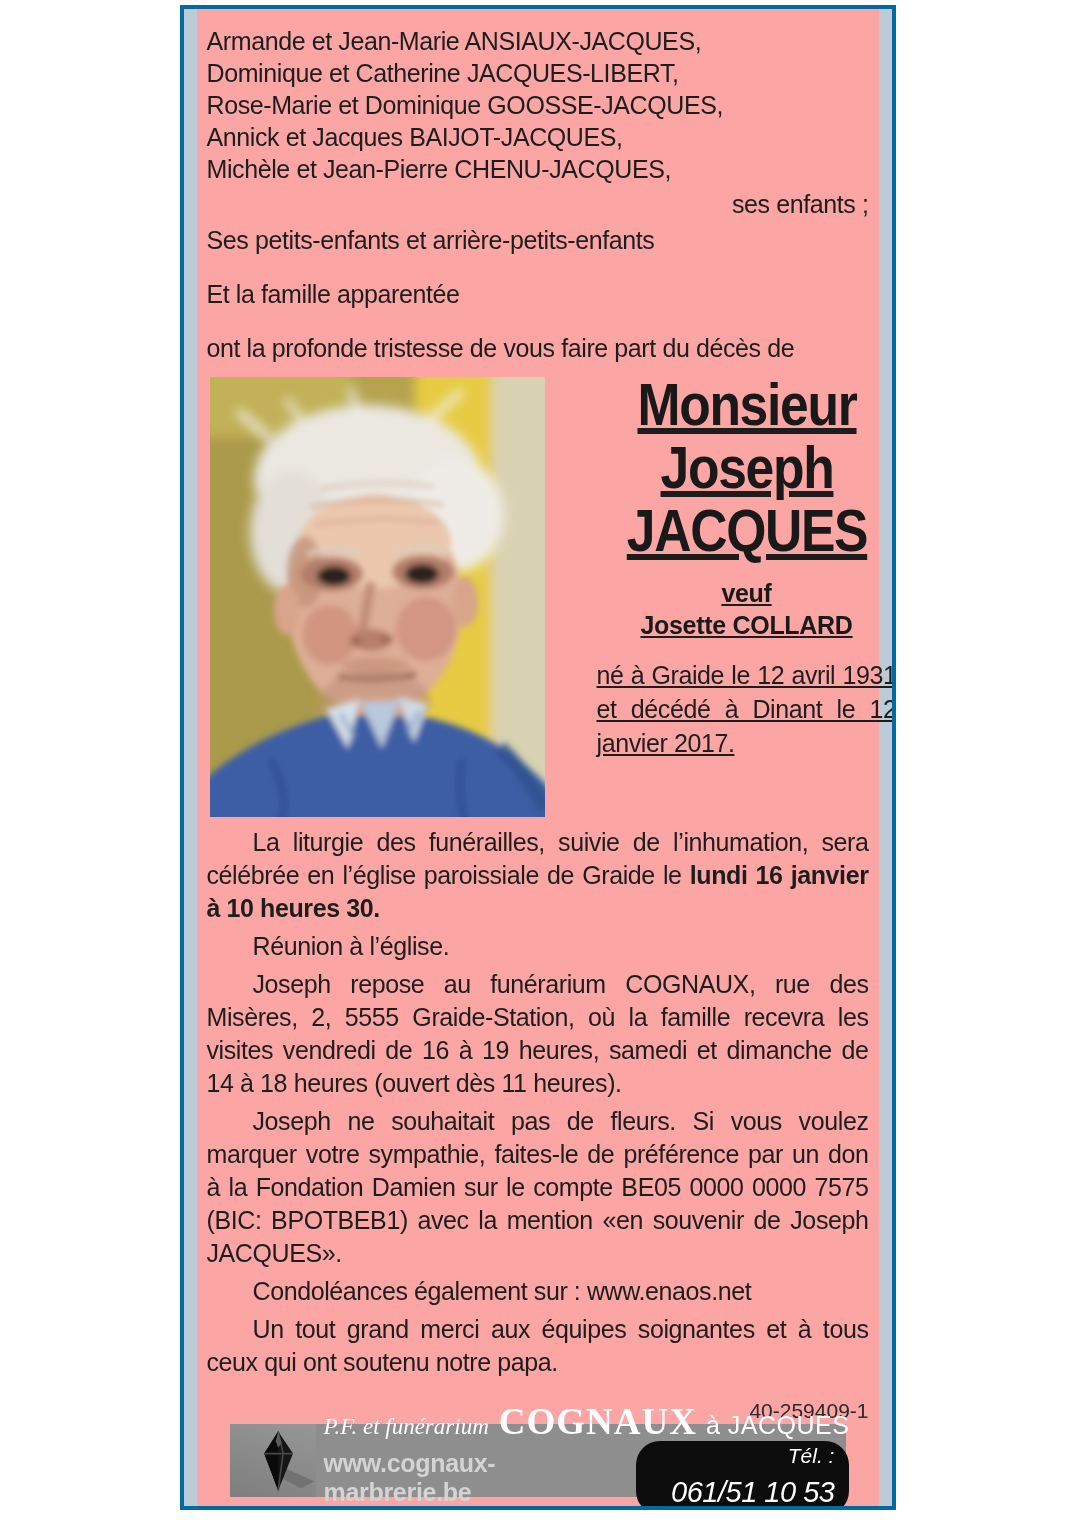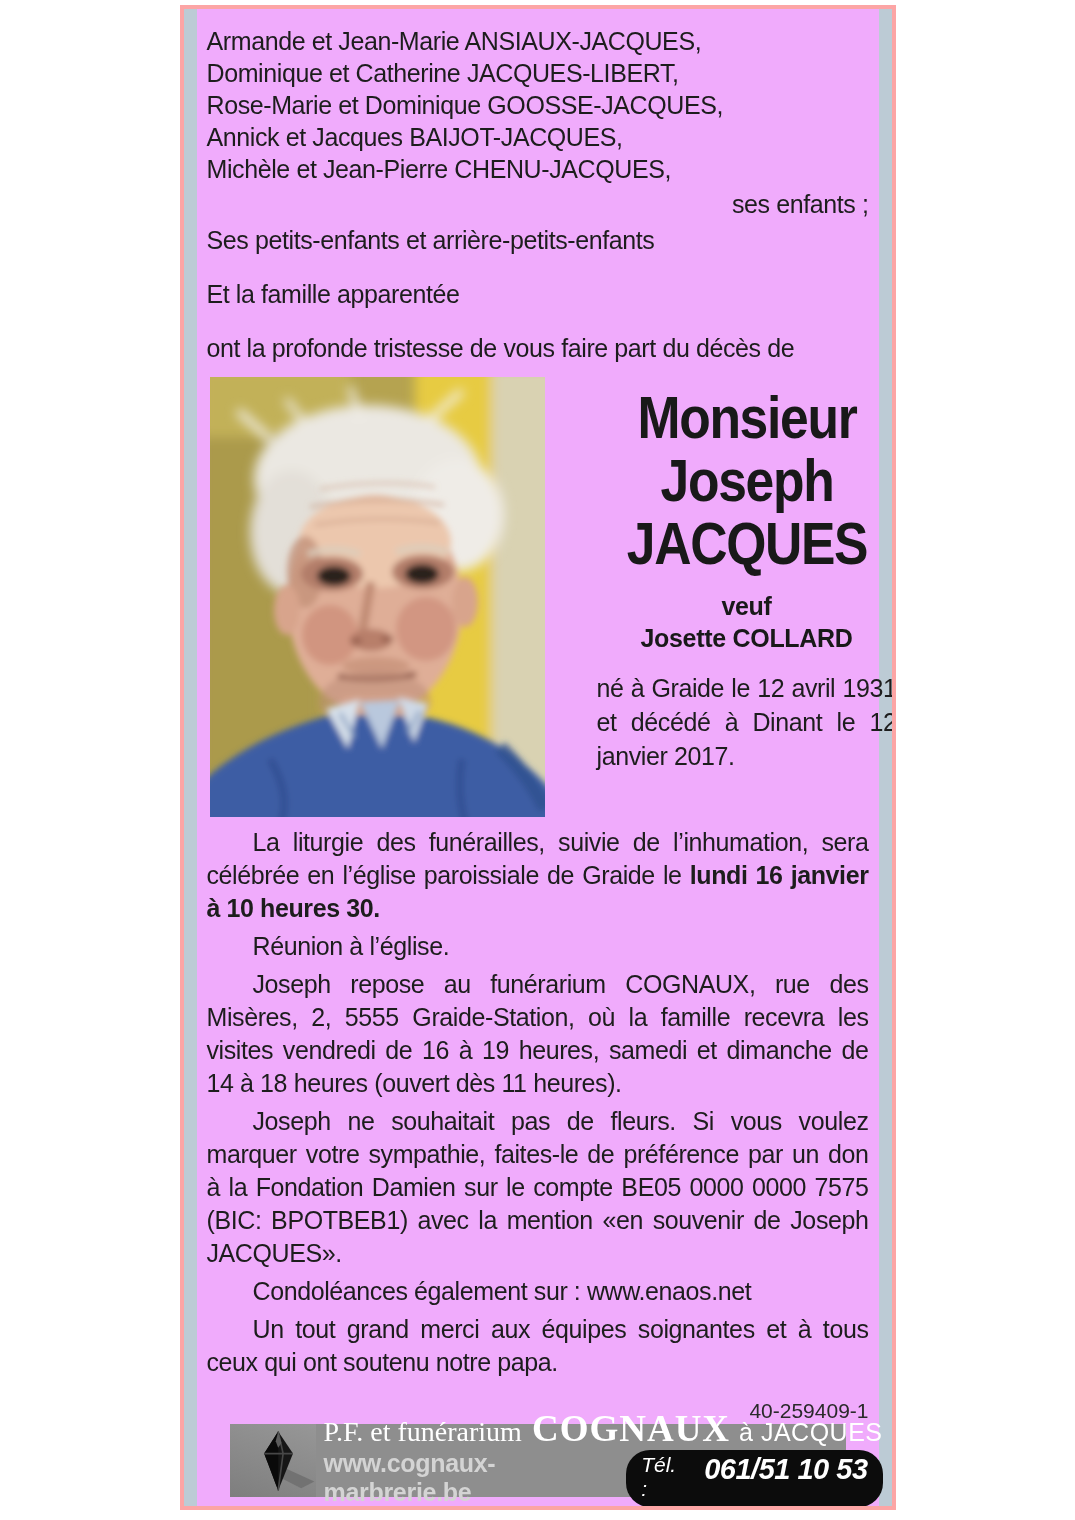--- a/index.html
+++ b/index.html
@@ -2,60 +2,60 @@
 <html lang="fr"><head>
 <meta charset="utf-8">
 <style>
   html,body{margin:0;padding:0;}
   body{
     width:1075px;height:1520px;position:relative;background:#ffffff;
     font-family:"Liberation Sans","DejaVu Sans",sans-serif;color:#1d1d1d;
   }
   .card{
     box-sizing:border-box;width:716px;height:1505px;margin:5px auto 0;
-    border:4px solid #fca5a5;background:#f0abfc;position:relative;overflow:hidden;
+    border:4px solid #0369a1;background:#fca5a5;position:relative;overflow:hidden;
   }
   .band{position:absolute;top:0;bottom:0;width:13px;background:#bccbd5;}
   .band-l{left:0}
   .band-r{right:0}
   .content{position:absolute;left:23px;right:23px;top:0;bottom:0;}
   .names{margin-top:16px;font-size:25px;line-height:32px;letter-spacing:-0.4px;}
   .name-line{white-space:nowrap;}
   .t-line{font-size:25px;line-height:34px;letter-spacing:-0.4px;}
   .right{text-align:right;}
   .mt2{margin-top:2px}.mt4{margin-top:20px}
   .announce{text-align:justify;}
   .hero{position:relative;height:448px;margin-top:8px;}
   .photo{position:absolute;left:3px;top:4px;width:335px;height:440px;display:block;}
-  .title-col{position:absolute;left:390px;top:13px;width:300px;text-align:center;}
+  .title-col{position:absolute;left:390px;top:0;width:300px;text-align:center;text-decoration:underline;}
   .big{font-weight:bold;font-size:60px;line-height:63px;letter-spacing:-1.5px;
        transform:scaleX(.86);transform-origin:50% 50%;white-space:nowrap;color:#191919;}
   .widow{font-weight:bold;font-size:25px;line-height:32px;margin-top:15px;letter-spacing:-0.3px;color:#191919;}
   .widow div{margin:0;}
   .dates{margin-top:17px;font-size:25px;line-height:34px;text-align:justify;letter-spacing:-0.4px;}
   .para{margin:5px 0 0;text-align:justify;text-indent:46px;font-size:25px;line-height:33px;letter-spacing:-0.4px;}
   .para.first{}
   .ref{text-align:right;font-size:21px;margin-top:20px;color:#2a2a2a;}
   .footer{
     position:absolute;left:23px;right:23px;bottom:9px;height:73px;background:#8e8e8e;
     display:flex;align-items:stretch;color:#fff;
   }
   .logo-wrap{width:86px;flex:none;position:relative;background:linear-gradient(200deg,#979797, #7e7e7e);}
   .logo{position:absolute;left:12px;top:2px;width:74px;height:70px;}
   .ftext{flex:1;display:flex;flex-direction:column;justify-content:center;padding:0 10px 0 8px;}
   .frow1{display:flex;align-items:baseline;white-space:nowrap;}
-  .fprefix{font-family:"Liberation Serif","DejaVu Serif",serif;font-size:28px;}
+  .fprefix{font-family:"Liberation Serif","DejaVu Serif",serif;font-size:23px;font-style:italic;}
   .fbrand{font-family:"Liberation Serif","DejaVu Serif",serif;font-weight:bold;font-size:37px;
           line-height:30px;letter-spacing:1px;margin:0 9px 0 10px;}
   .floc{font-size:25px;letter-spacing:.5px;}
   .frow2{display:flex;align-items:center;justify-content:space-between;margin-top:1px;}
   .fsite{font-weight:bold;font-size:25px;color:#d4d4d4;letter-spacing:-0.3px;}
-  .pill{background:#0c0c0c;border-radius:24px;padding:3px 15px 6px;display:flex;align-items:flex-start;gap:8px;}
+  .pill{background:#0c0c0c;border-radius:24px;padding:3px 15px 6px;display:flex;align-items:flex-end;gap:8px;flex-direction:column;}
   .pill-label{font-style:italic;font-size:21px;}
-  .pill-num{font-style:italic;font-weight:bold;font-size:29px;letter-spacing:-0.5px;white-space:nowrap;margin-left:20px;}
+  .pill-num{font-style:italic;font-weight:normal;font-size:29px;letter-spacing:-0.5px;white-space:nowrap;margin-left:20px;}
 </style>
 </head>
 <body>
 
 <div class="card">
   <div class="band band-l"></div>
   <div class="band band-r"></div>
 
   <div class="content">
 

